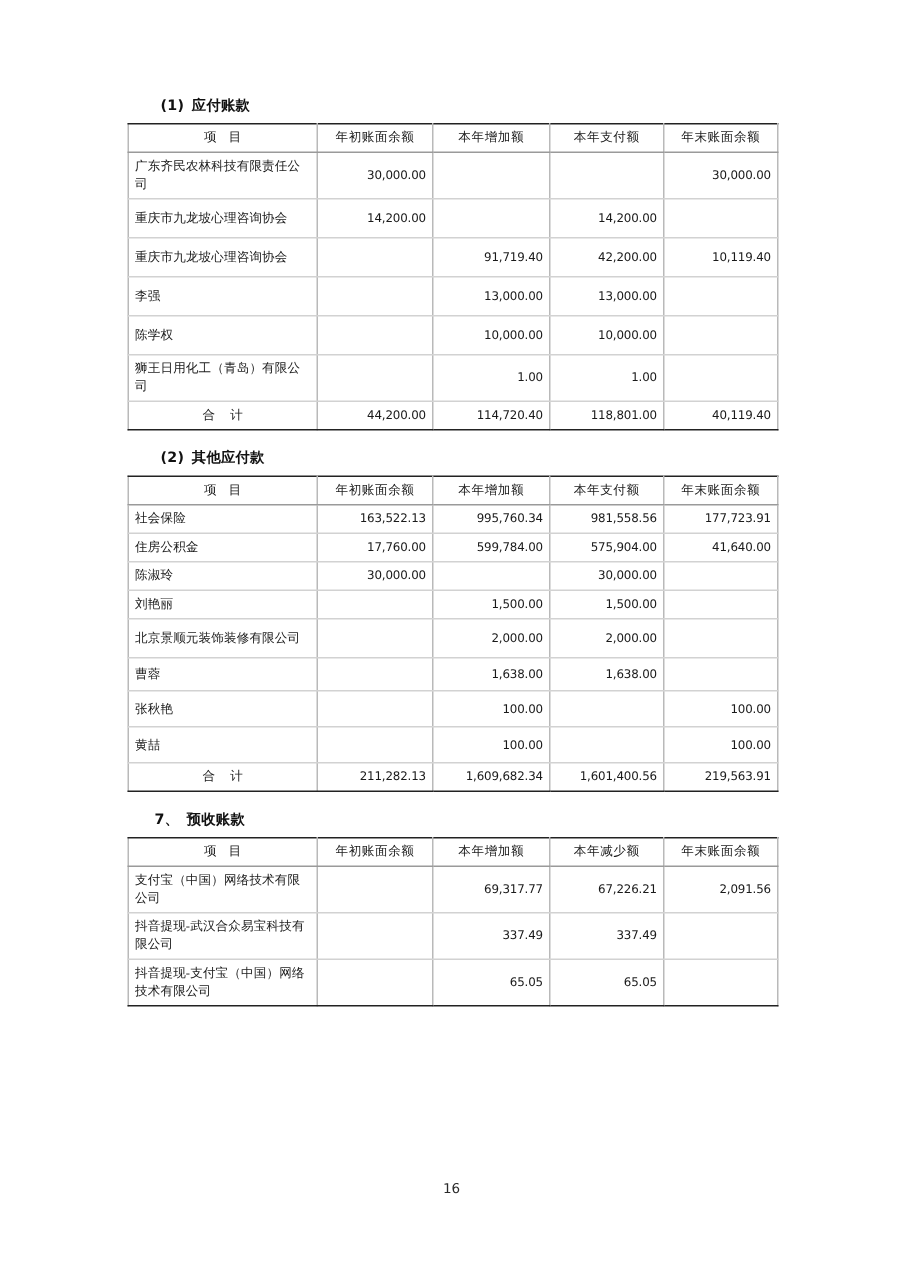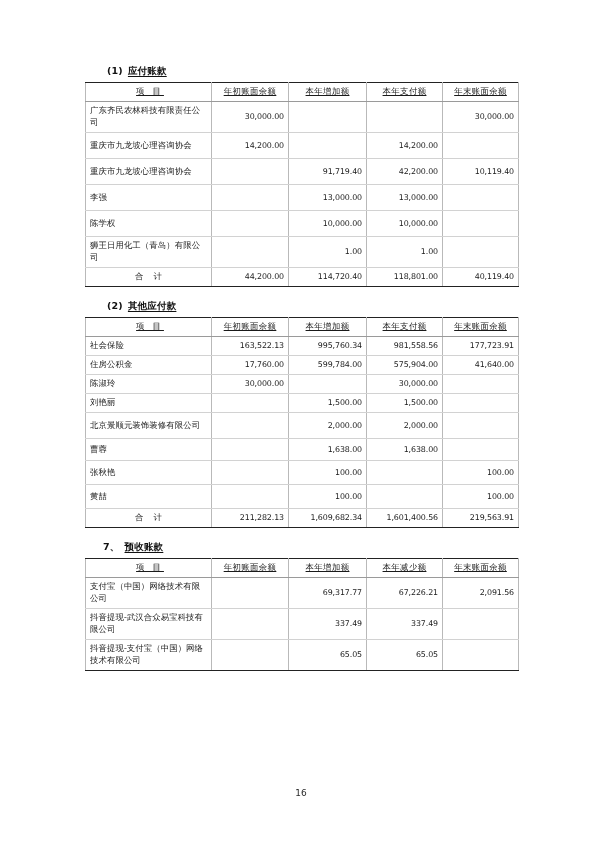--- a/index.html
+++ b/index.html
@@ -38,21 +38,20 @@
     margin: 0 0 4px 0;
     padding-left: 22px;
     letter-spacing: 0.2px;
     line-height: 14px;
   }
   .section-heading .num {
     display: inline-block;
     margin-right: 5px;
   }
   .section-heading .ttl {
-    text-decoration: underline;
     text-underline-offset: 2px;
   }
   .section-heading.level1 {
     padding-left: 18px;
   }
 
   
   table.fin {
     width: 433px;
     border-collapse: collapse;
@@ -75,21 +74,20 @@
     vertical-align: middle;
     font-weight: normal;
   }
   table.fin tr.head th {
     text-align: center;
     border-top: 1.6px solid #222222;
     border-bottom: 0.7px solid #9a9a9a;
     padding-top: 3px;
     padding-bottom: 3px;
     letter-spacing: 0.4px;
-    text-decoration: underline;
   }
   table.fin tr.head th.item {
     letter-spacing: 3px;
     text-indent: 3px;
   }
   table.fin tr:last-child td {
     border-bottom: 1.6px solid #222222;
   }
   table.fin td.name {
     text-align: left;

